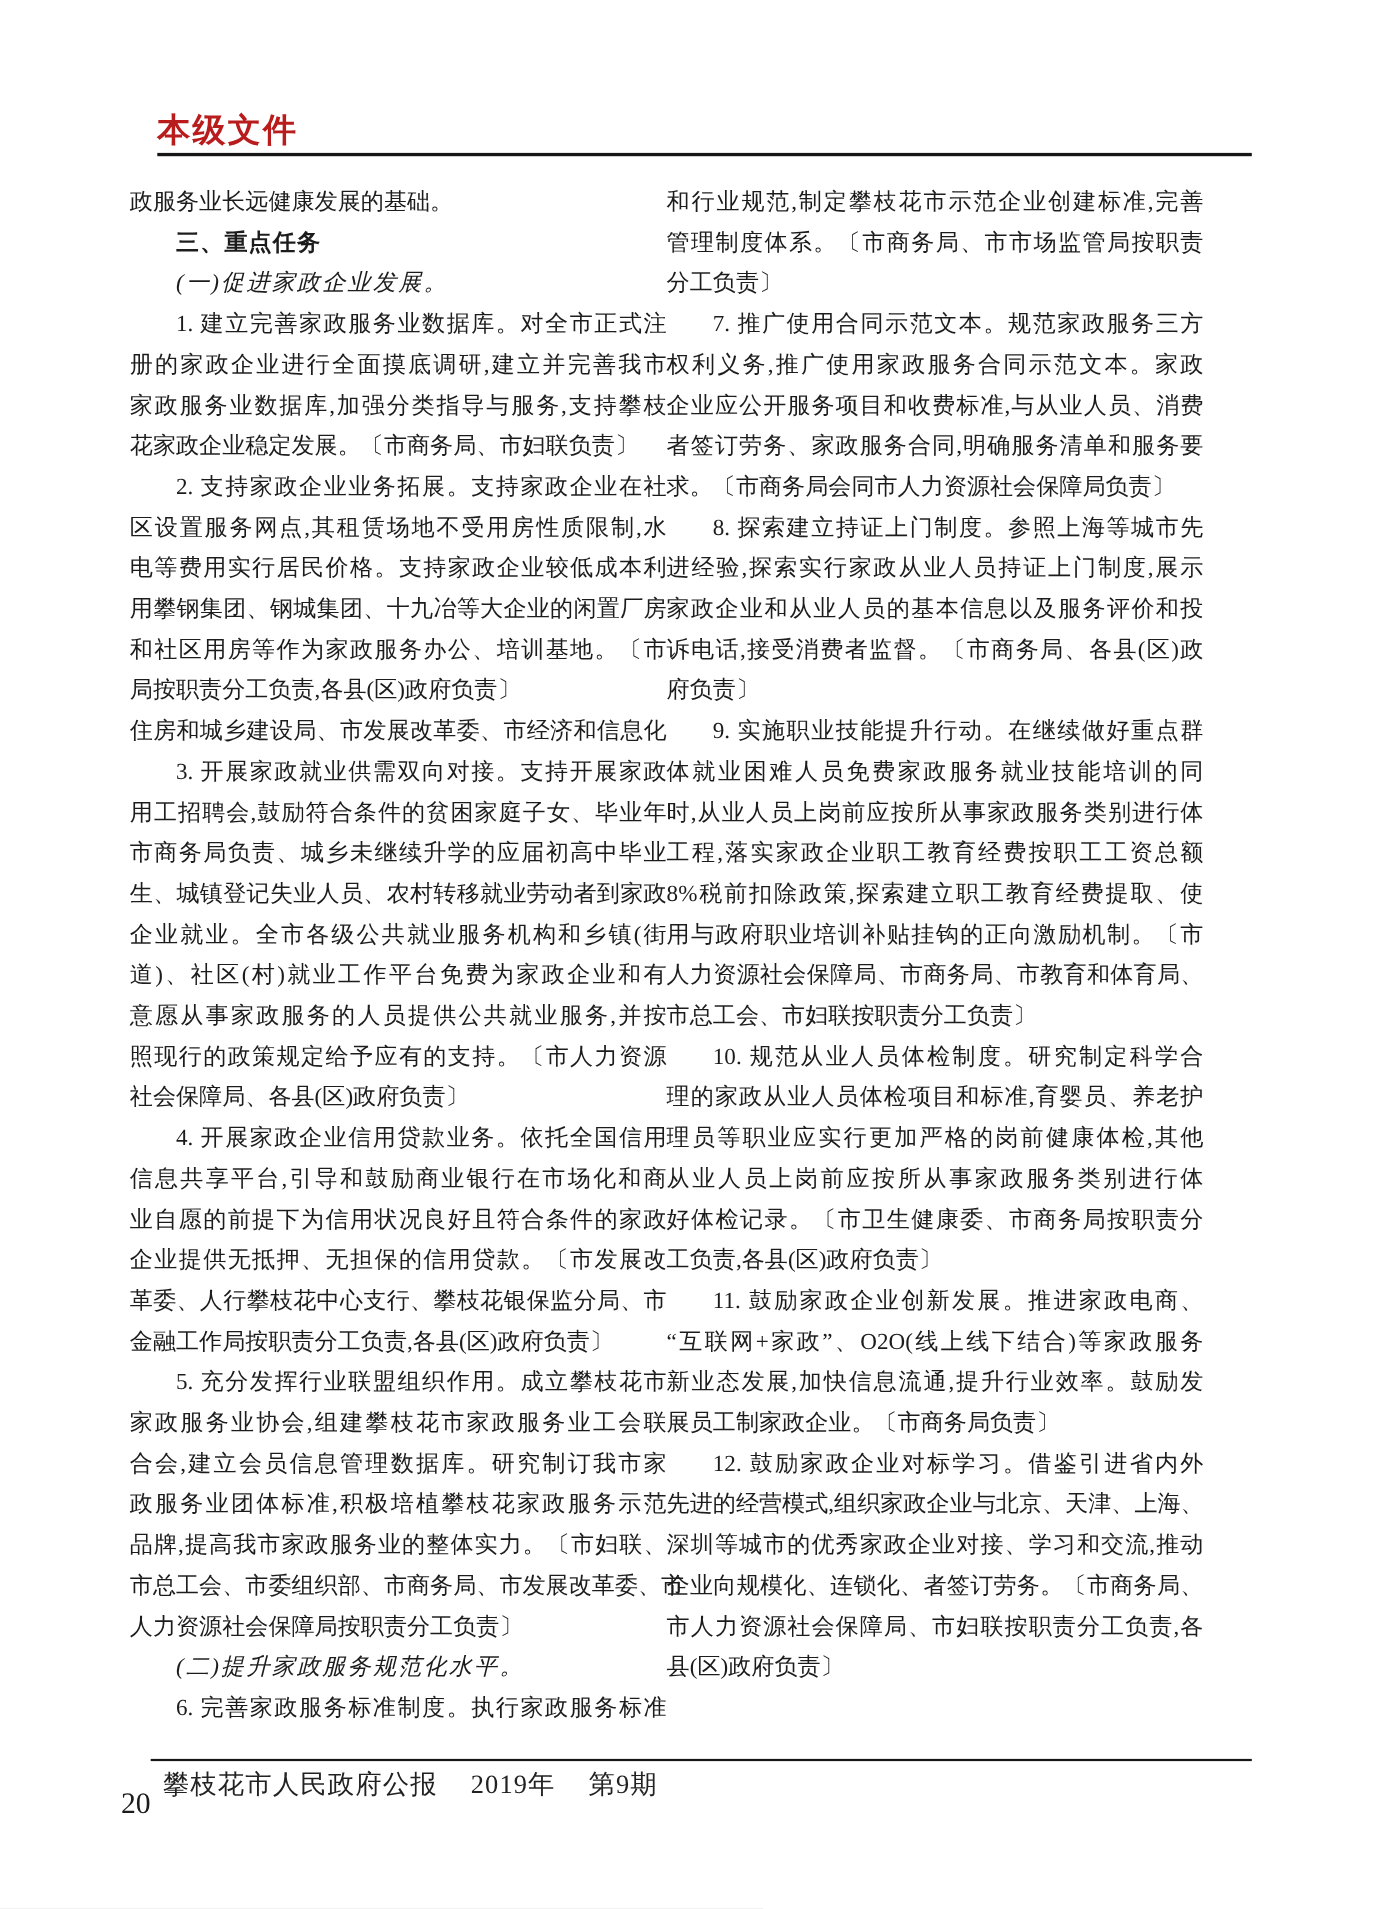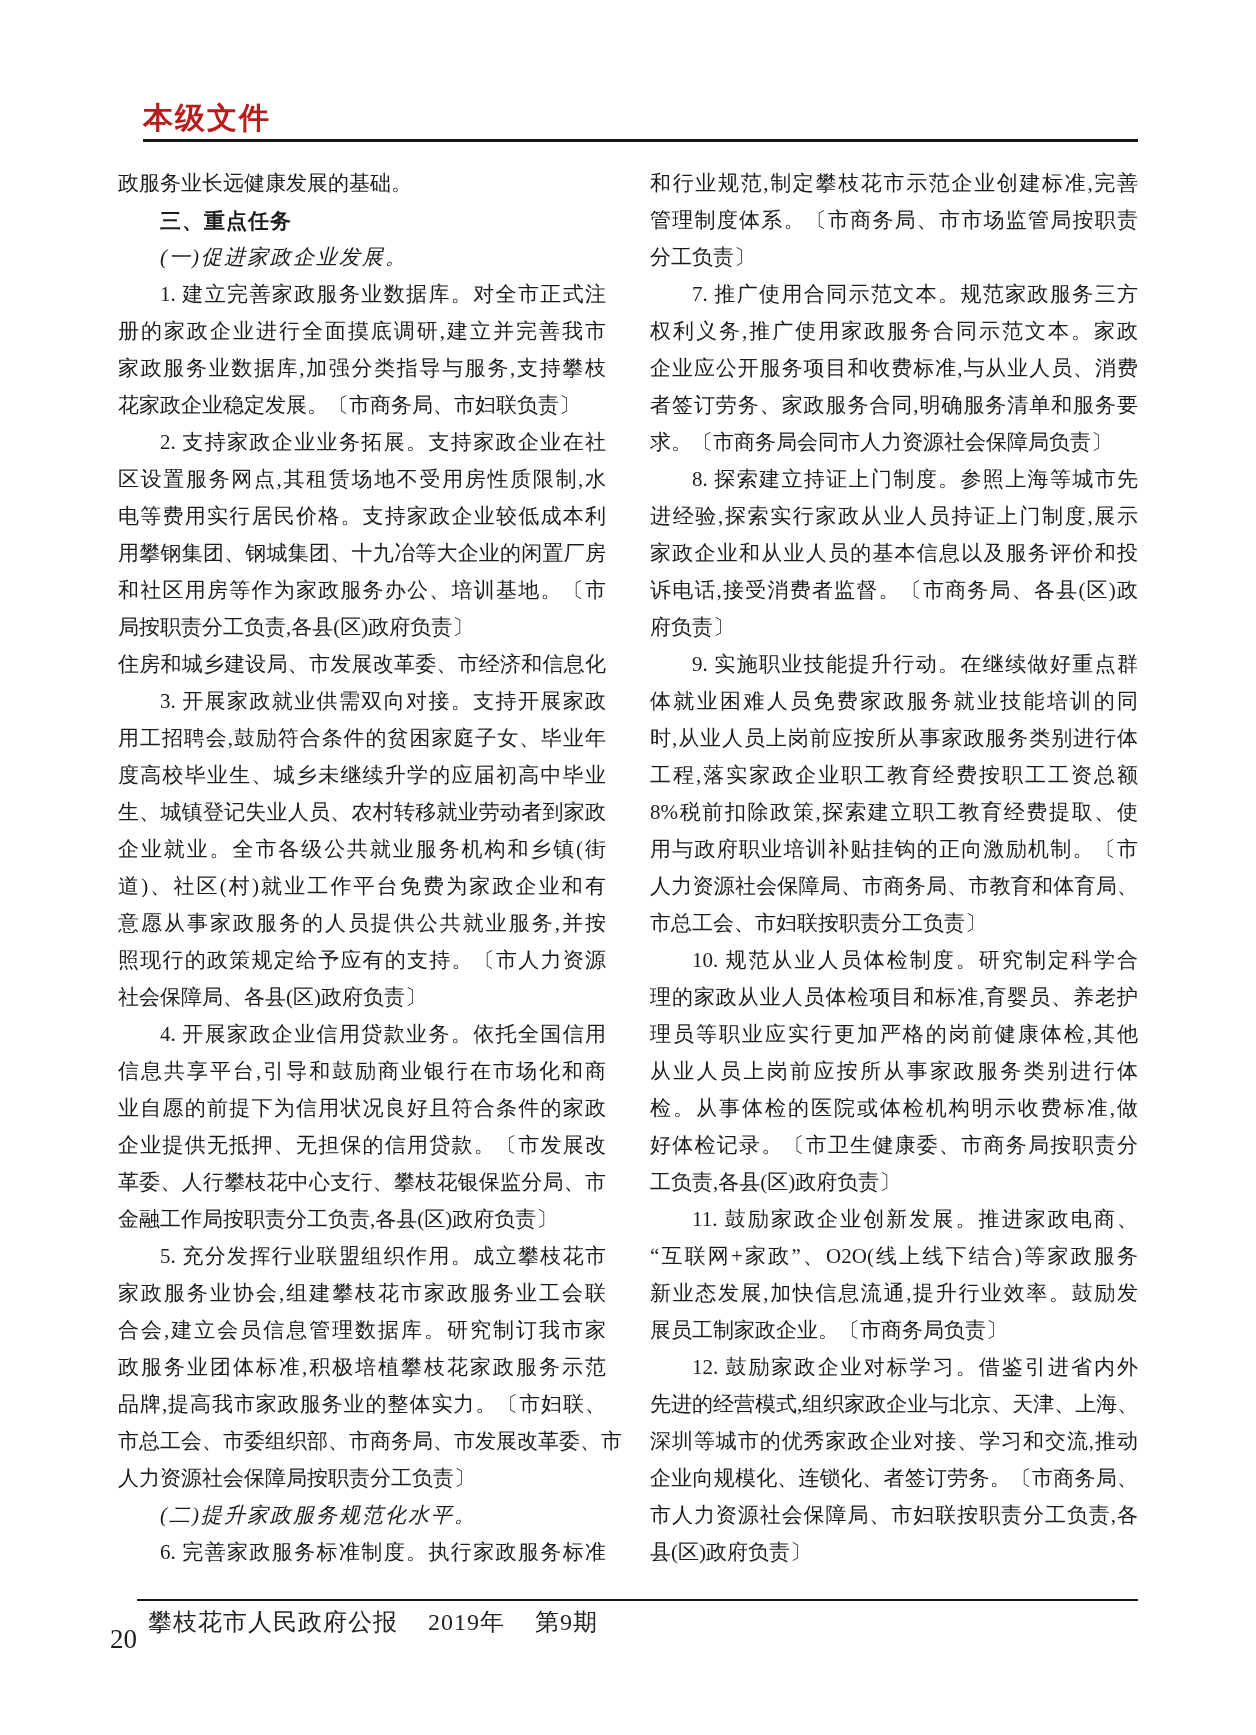--- a/index.html
+++ b/index.html
@@ -30,21 +30,20 @@
     top: 139px;
     height: 3px;
     background: #161616;
   }
   .content {
     position: absolute;
     left: 118px;
     top: 165px;
     width: 1020px;
     display: flex;
-    gap: 44px;
   }
   .column {
     width: 488px;
     font-size: 21px;
     line-height: 37px;
   }
   .line {
     text-align: justify;
     text-align-last: justify;
     height: 37px;
@@ -113,21 +112,21 @@
         <div class="line body end">花家政企业稳定发展。〔市商务局、市妇联负责〕</div>
         <div class="line body indent">2. 支持家政企业业务拓展。支持家政企业在社</div>
         <div class="line body">区设置服务网点,其租赁场地不受用房性质限制,水</div>
         <div class="line body">电等费用实行居民价格。支持家政企业较低成本利</div>
         <div class="line body">用攀钢集团、钢城集团、十九冶等大企业的闲置厂房</div>
         <div class="line body">和社区用房等作为家政服务办公、培训基地。〔市</div>
         <div class="line body end">局按职责分工负责,各县(区)政府负责〕</div>
         <div class="line body">住房和城乡建设局、市发展改革委、市经济和信息化</div>
         <div class="line body indent">3. 开展家政就业供需双向对接。支持开展家政</div>
         <div class="line body">用工招聘会,鼓励符合条件的贫困家庭子女、毕业年</div>
-        <div class="line body">度高校毕业生、城乡未继续升学的应届初高中毕业</div>
+        <div class="line body">市商务局负责、城乡未继续升学的应届初高中毕业</div>
         <div class="line body">生、城镇登记失业人员、农村转移就业劳动者到家政</div>
         <div class="line body">企业就业。全市各级公共就业服务机构和乡镇(街</div>
         <div class="line body">道)、社区(村)就业工作平台免费为家政企业和有</div>
         <div class="line body">意愿从事家政服务的人员提供公共就业服务,并按</div>
         <div class="line body">照现行的政策规定给予应有的支持。〔市人力资源</div>
         <div class="line body end">社会保障局、各县(区)政府负责〕</div>
         <div class="line body indent">4. 开展家政企业信用贷款业务。依托全国信用</div>
         <div class="line body">信息共享平台,引导和鼓励商业银行在市场化和商</div>
         <div class="line body">业自愿的前提下为信用状况良好且符合条件的家政</div>
         <div class="line body">企业提供无抵押、无担保的信用贷款。〔市发展改</div>
@@ -162,21 +161,20 @@
         <div class="line body">时,从业人员上岗前应按所从事家政服务类别进行体</div>
         <div class="line body">工程,落实家政企业职工教育经费按职工工资总额</div>
         <div class="line body">8%税前扣除政策,探索建立职工教育经费提取、使</div>
         <div class="line body">用与政府职业培训补贴挂钩的正向激励机制。〔市</div>
         <div class="line body">人力资源社会保障局、市商务局、市教育和体育局、</div>
         <div class="line body end">市总工会、市妇联按职责分工负责〕</div>
         <div class="line body indent">10. 规范从业人员体检制度。研究制定科学合</div>
         <div class="line body">理的家政从业人员体检项目和标准,育婴员、养老护</div>
         <div class="line body">理员等职业应实行更加严格的岗前健康体检,其他</div>
         <div class="line body">从业人员上岗前应按所从事家政服务类别进行体</div>
-        <div class="line body">检。从事体检的医院或体检机构明示收费标准,做</div>
         <div class="line body">好体检记录。〔市卫生健康委、市商务局按职责分</div>
         <div class="line body end">工负责,各县(区)政府负责〕</div>
         <div class="line body indent">11. 鼓励家政企业创新发展。推进家政电商、</div>
         <div class="line body">“互联网+家政”、O2O(线上线下结合)等家政服务</div>
         <div class="line body">新业态发展,加快信息流通,提升行业效率。鼓励发</div>
         <div class="line body end">展员工制家政企业。〔市商务局负责〕</div>
         <div class="line body indent">12. 鼓励家政企业对标学习。借鉴引进省内外</div>
         <div class="line body">先进的经营模式,组织家政企业与北京、天津、上海、</div>
         <div class="line body">深圳等城市的优秀家政企业对接、学习和交流,推动</div>
         <div class="line body">企业向规模化、连锁化、者签订劳务。〔市商务局、</div>

